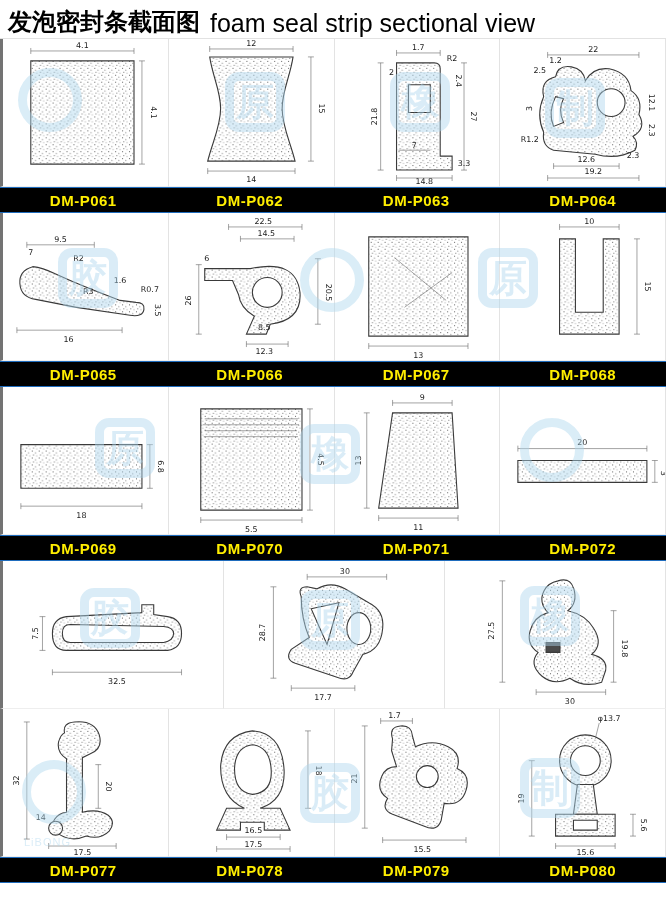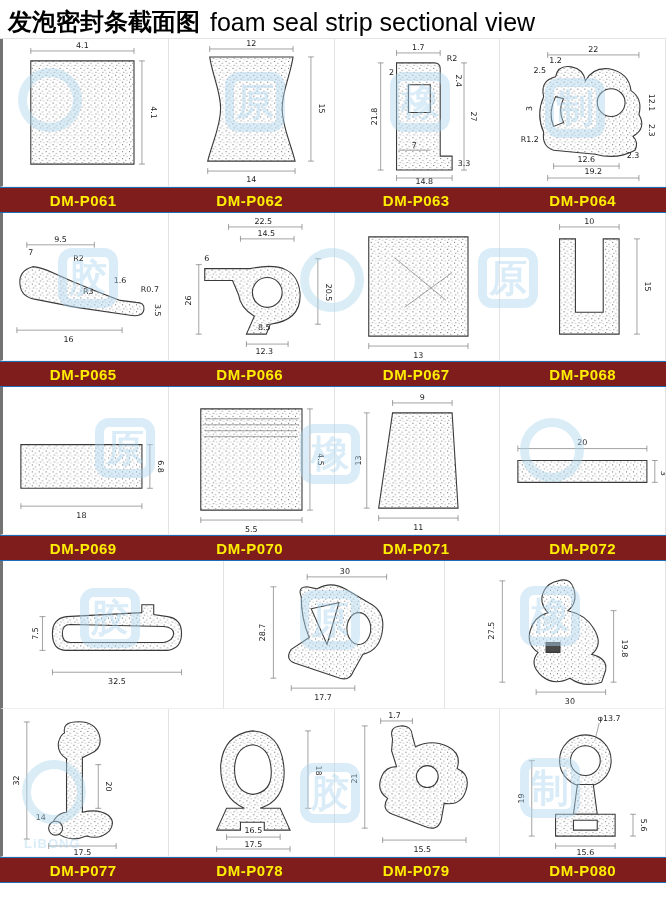--- a/index.html
+++ b/index.html
@@ -1,32 +1,32 @@
 <!DOCTYPE html>
 <html><head>
 <meta charset="utf-8">
 <style>
   *{box-sizing:border-box;margin:0;padding:0}
   html,body{width:666px;background:#ffffff}
   body{height:909px;position:relative;overflow:hidden;font-family:"Liberation Sans",sans-serif}
-  .header{height:38px;display:flex;align-items:center;gap:10px;padding:6px 0 0 8px;background:#fff}
+  .header{height:38px;display:flex;align-items:flex-end;gap:10px;padding:6px 0 0 8px;background:#fff}
   .title-cn{font-size:24px;font-weight:bold;color:#000;font-family:"DejaVu Sans",sans-serif}
   .title-en{font-size:25px;color:#000;font-family:"Liberation Sans",sans-serif}
   .grid{position:relative;border-top:1px solid #e2e2e2}
   .draw-row{display:flex;height:148px;background:#fff}
   .cell{flex:1;position:relative;border-right:1px solid #e3e3e3;border-bottom:1px solid #eee}
   .cell:first-child{border-left:3px solid #737373}
   .cell svg{width:100%;height:100%;display:block}
-  .banner{display:flex;height:26px;background:#7f1d1d;border-top:1px solid #1f6cbd;border-bottom:1px solid #1f6cbd}
+  .banner{display:flex;height:26px;background:#000000;border-top:1px solid #1f6cbd;border-bottom:1px solid #1f6cbd}
   .part{flex:1;display:flex;align-items:center;justify-content:center;color:#ffee00;
         font-weight:bold;font-size:15px;letter-spacing:.5px;font-family:"Liberation Sans",sans-serif}
   .wm{position:absolute;pointer-events:none;opacity:.45;z-index:5;display:flex;align-items:center;justify-content:center;color:#aed7ee}
   .wm-char{width:60px;height:60px;border:9px solid #aed7ee;border-radius:14px;font-size:38px;font-weight:bold;font-family:"DejaVu Sans",sans-serif}
   .wm-circle{width:64px;height:64px;border:9px solid #aed7ee;border-radius:50%}
-  .wm-brand{font-size:13px;font-weight:bold;letter-spacing:1px}
+  .wm-brand{font-size:11px;font-weight:normal;letter-spacing:1px}
 </style>
 </head>
 <body>
 
 <svg width="0" height="0" style="position:absolute" aria-hidden="true">
   <defs>
     <pattern id="dots" width="7" height="7" patternUnits="userSpaceOnUse">
       <rect width="7" height="7" fill="#ffffff"></rect>
       <circle cx="1.5" cy="1.5" r="0.55" fill="#444"></circle>
       <circle cx="4.8" cy="3.2" r="0.5" fill="#555"></circle>

